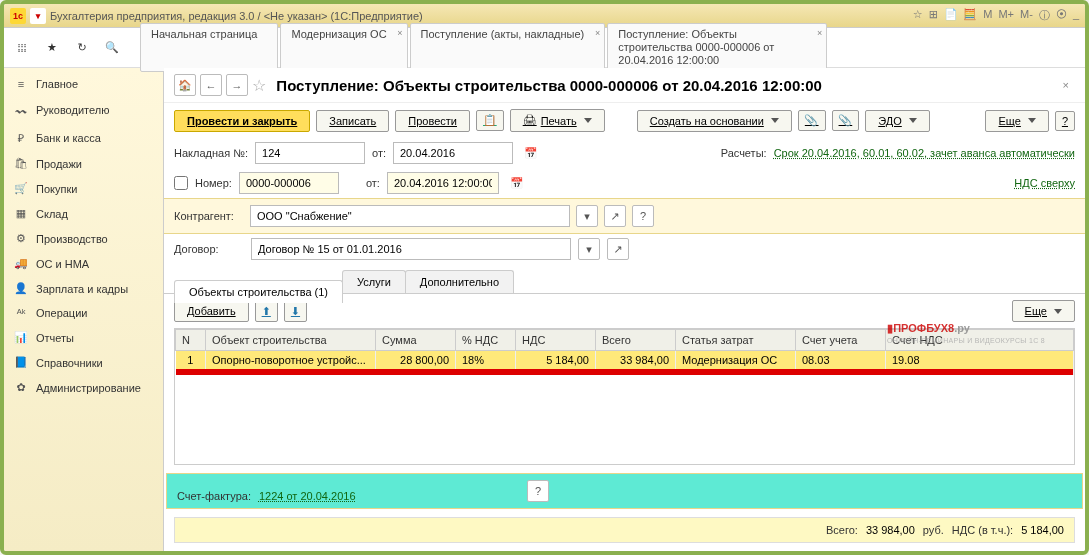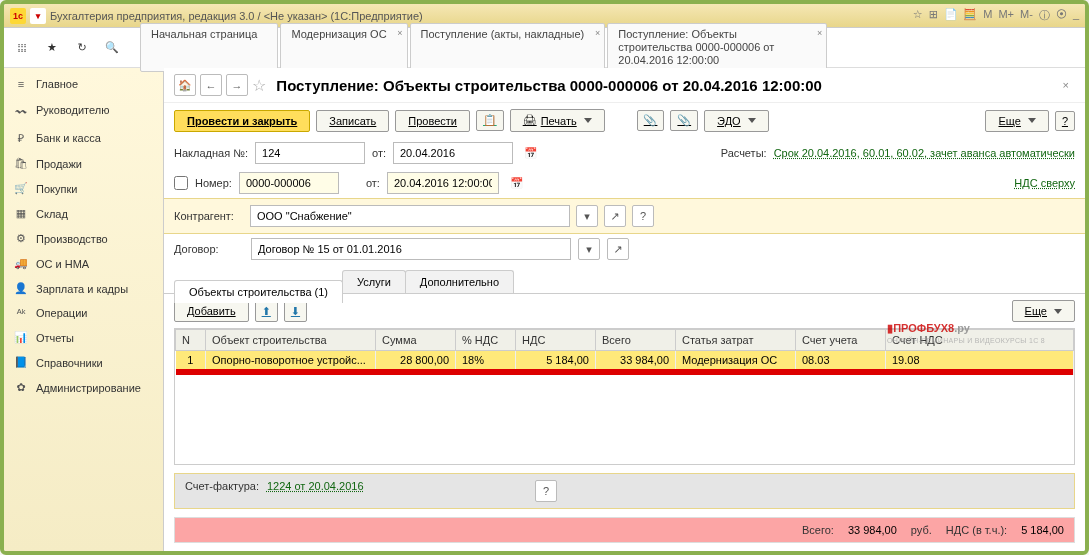--- a/index.html
+++ b/index.html
@@ -38,22 +38,22 @@
 .inner-tab { border: 1px solid #ccc; border-bottom: none; padding: 5px 14px; background: #f2f2f2; margin-right: -1px; border-radius: 3px 3px 0 0; }
 .inner-tab.active { background: #fff; position: relative; top: 10px; }
 .sub-toolbar { display: flex; align-items: center; padding: 6px 10px; gap: 6px; }
 .table-wrap { margin: 0 10px; border: 1px solid #ccc; flex: 1; min-height: 120px; overflow: hidden; }
 table { width: 100%; border-collapse: collapse; }
 th { background: #f0f0e8; border: 1px solid #ccc; padding: 4px 6px; text-align: left; font-weight: normal; color: #333; font-size: 11px; }
 td { border-right: 1px solid #eee; padding: 3px 6px; font-size: 11px; }
 tr.data-row { background: #ffe97a; }
 tr.data-row td:first-child { background: #ffe97a; text-align: center; }
 .red-line { height: 3px; background: #d00; }
-.footer-yellow { background: #e5e5e5; margin: 8px 10px; padding: 6px 10px; display: flex; align-items: flex-start; gap: 8px; border: 1px solid #e8d68a; }
-.footer-sum { margin: 0 10px 8px 10px; padding: 6px 10px; display: flex; align-items: center; gap: 14px; justify-content: flex-end; background: #fca5a5; border: 1px solid #ddd; }
+.footer-yellow { background: #5eead4; margin: 8px 2px; padding: 6px 10px; display: flex; align-items: flex-end; gap: 8px; border: 1px solid #e8d68a; }
+.footer-sum { margin: 0 10px 8px 10px; padding: 6px 10px; display: flex; align-items: center; gap: 8px; justify-content: flex-end; background: #fef9c3; border: 1px solid #ddd; }
 .dropdown-arrow { border-left: 4px solid transparent; border-right: 4px solid transparent; border-top: 5px solid #555; display: inline-block; margin-left: 3px; }
 .star { color: #aaa; font-size: 16px; }
 .watermark { position: absolute; right: 40px; top: 248px; color: #c00; font-size: 18px; font-weight: bold; opacity: 0.8; pointer-events: none; font-family: Arial; }
 .watermark small { display: block; color: #aaa; font-size: 7px; font-weight: normal; letter-spacing: 0.3px; }
 .contentbox { position: relative; }
 .right-link { margin-left: auto; }
 .chk { width:14px; height:14px; }
 </style>
 </head>
 <body>
@@ -160,20 +160,24 @@
       <button class="btn primary">Провести и закрыть</button>
       <button class="btn">Записать</button>
       <button class="btn">Провести</button>
       <button class="btn small" style="color:#2a7;">📋</button>
       <button class="btn">
           <span>🖨</span>
           <span>Печать</span>
           <span class="dropdown-arrow"></span>
         </button>
       <span style="width:20px;"></span>
+      <button class="btn">
+          <span>Создать на основании</span>
+          <span class="dropdown-arrow"></span>
+        </button>
       <button class="btn small">📎</button>
       <button class="btn small">📎</button>
       <button class="btn">
           <span>ЭДО</span>
           <span class="dropdown-arrow"></span>
         </button>
       <span style="flex:1"></span>
       <button class="btn">
           <span>Еще</span>
           <span class="dropdown-arrow"></span>

